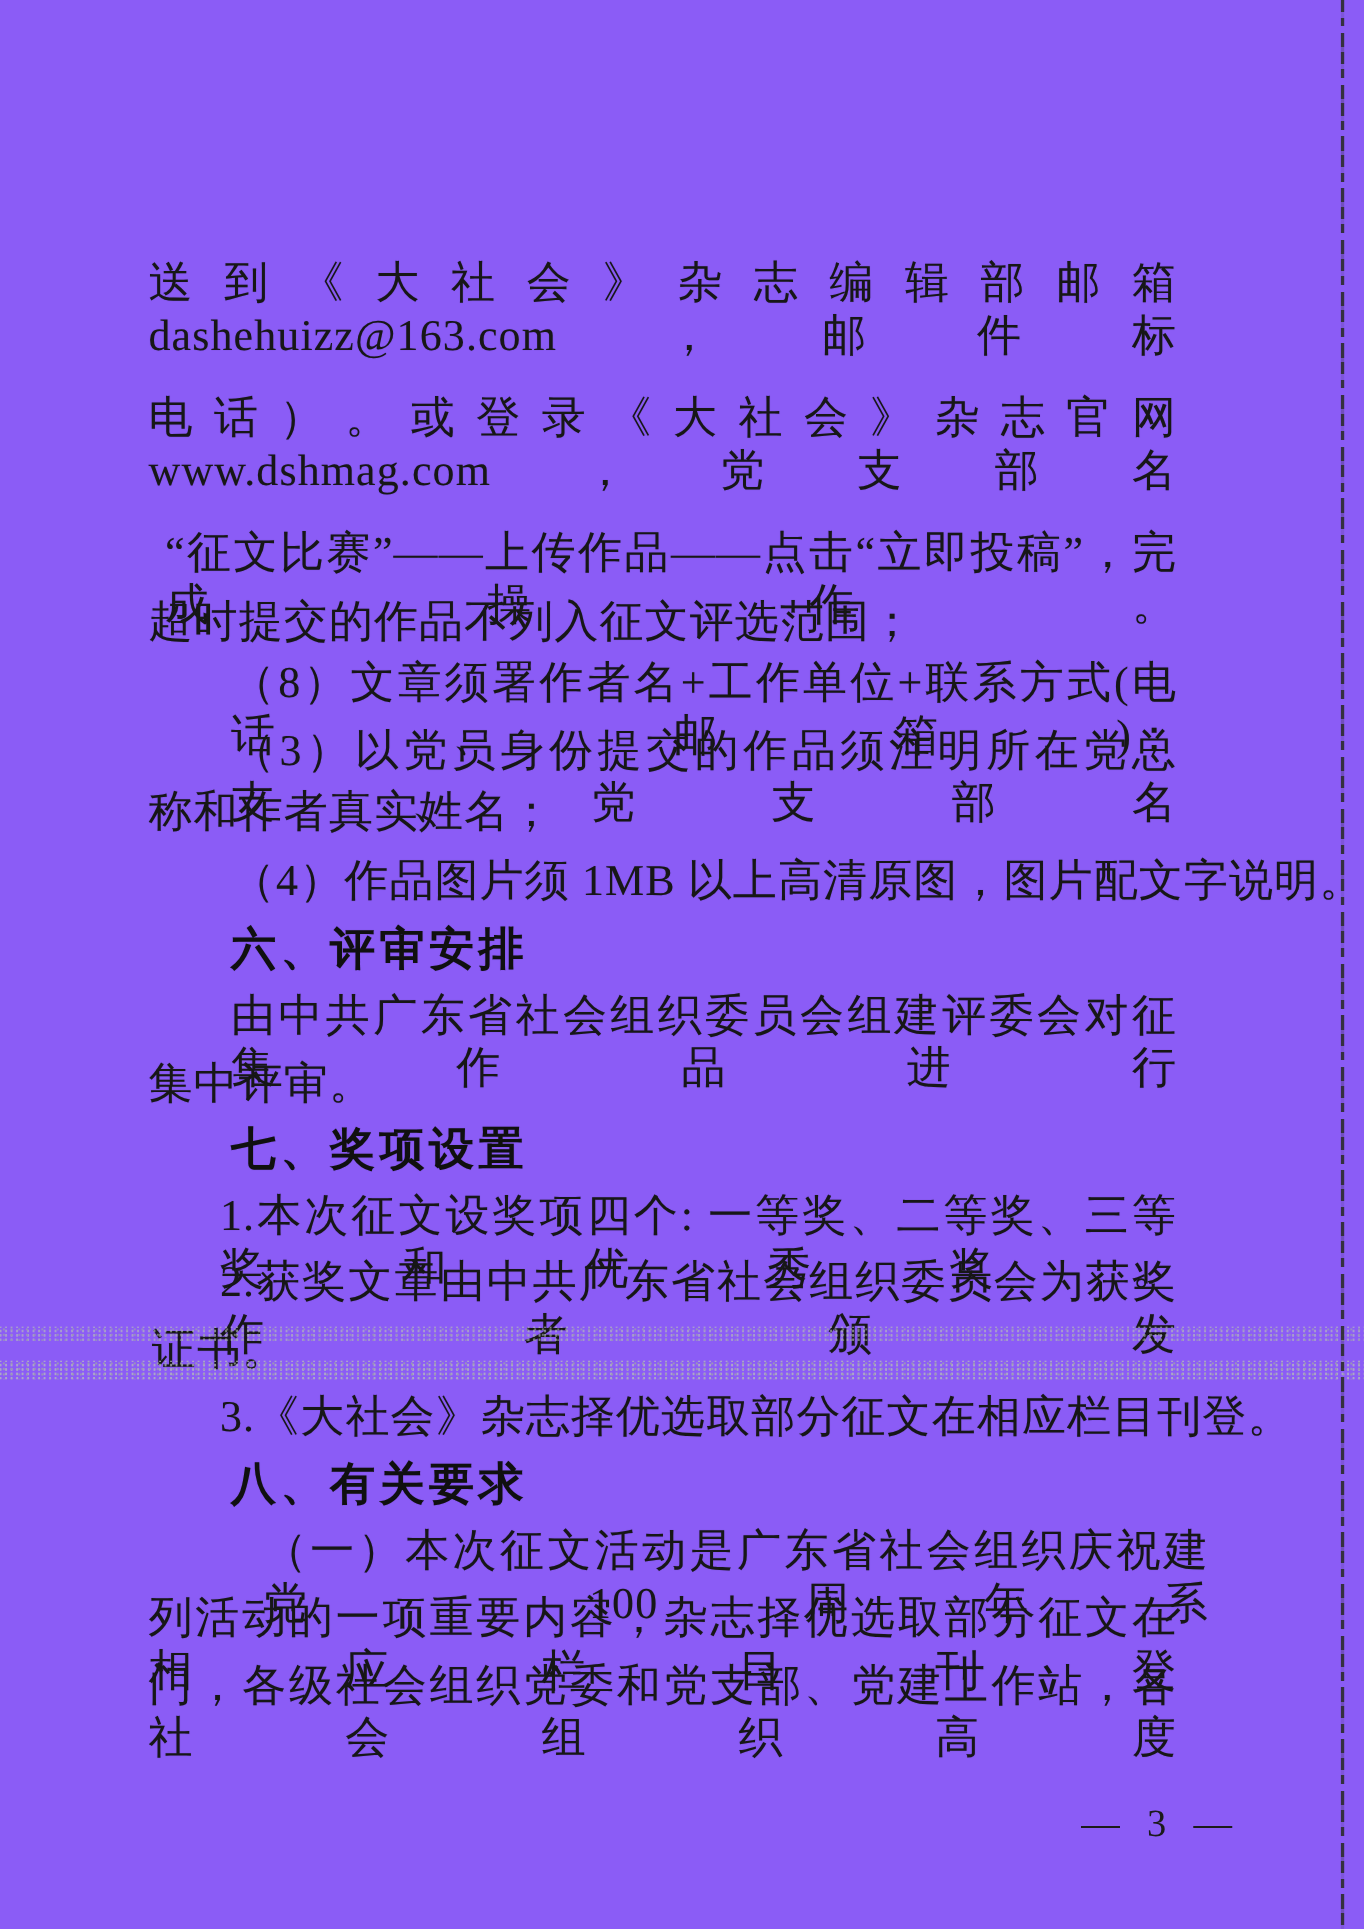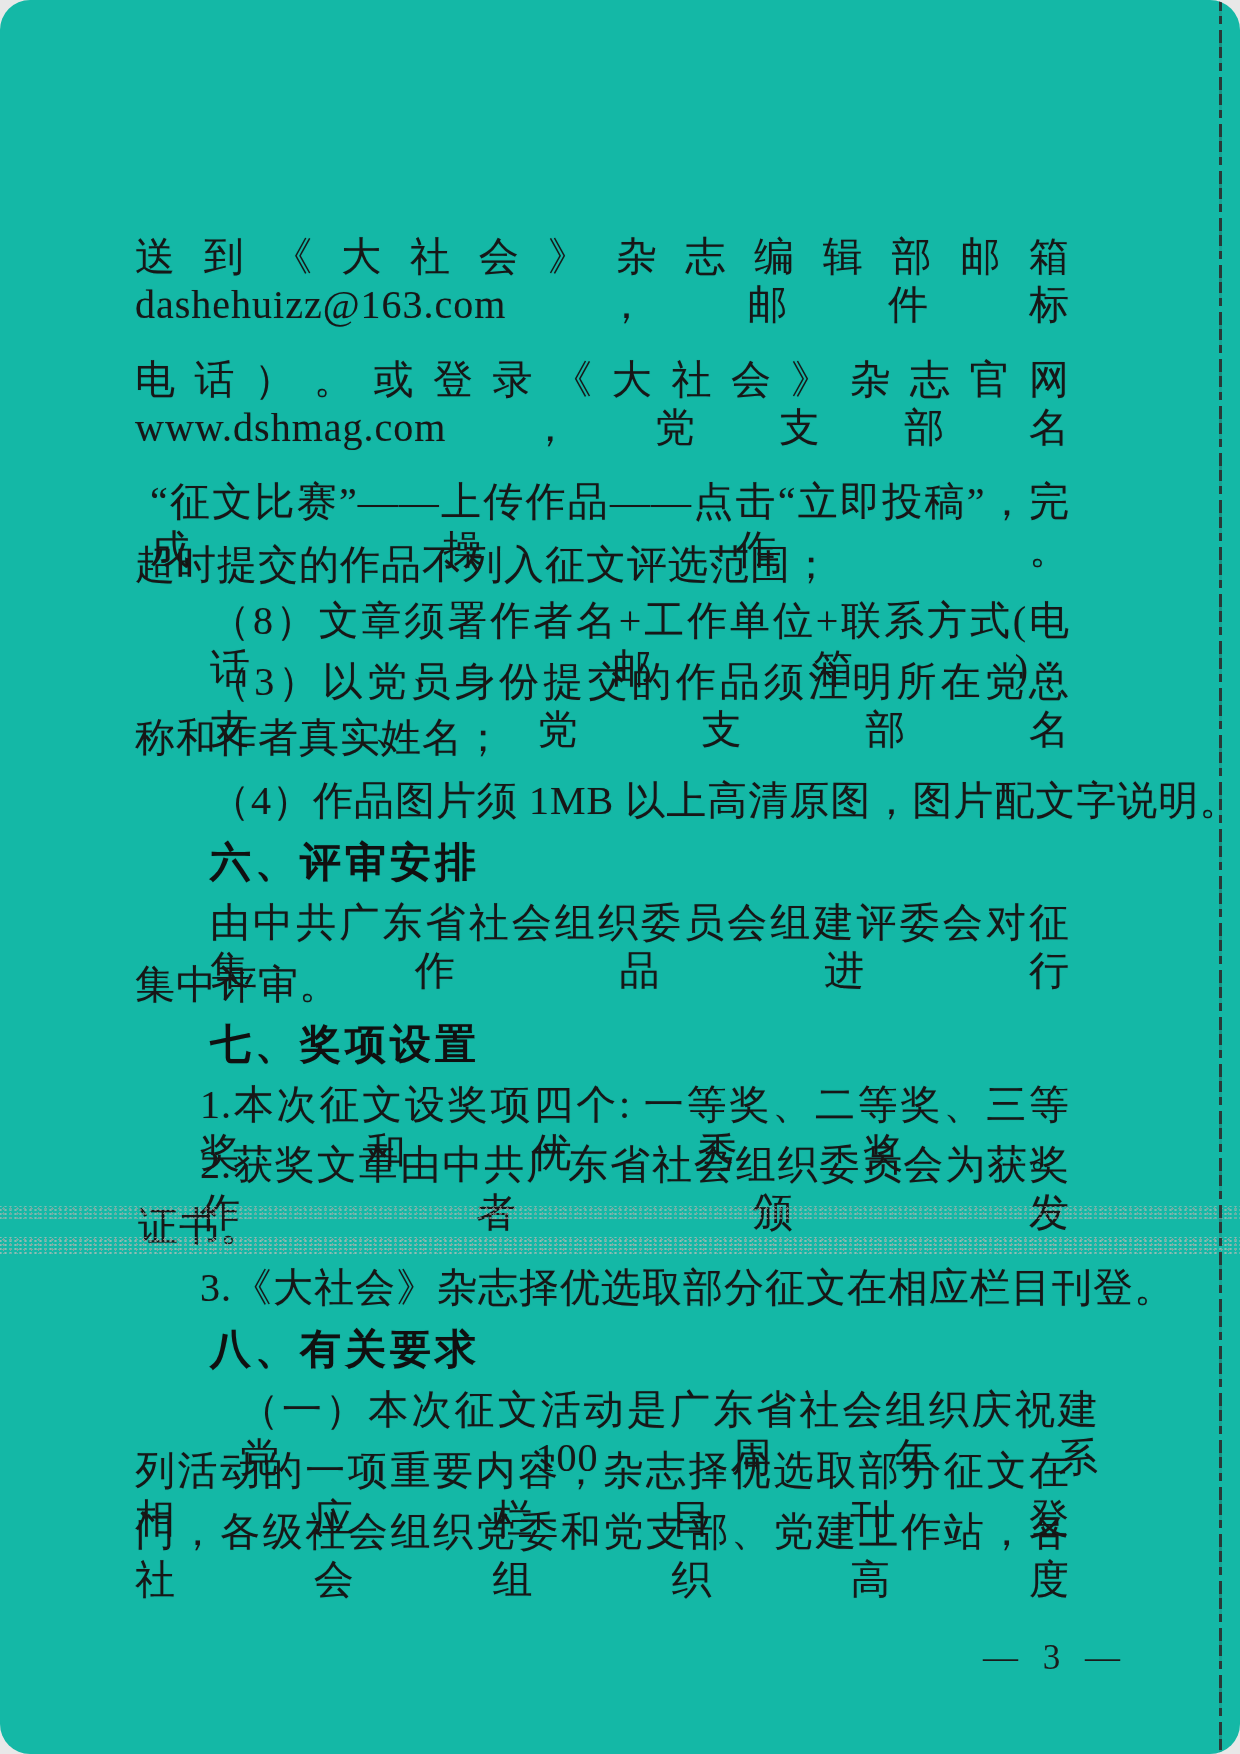--- a/index.html
+++ b/index.html
@@ -5,23 +5,22 @@
   html, body {
     margin: 0;
     padding: 0;
     background: #e8e8e8;
   }
   .page {
     position: relative;
     width: 1240px;
     height: 1754px;
     margin: 0 auto;
-    background: #14b8a6;
+    background: #8b5cf6;
     overflow: hidden;
-    border-radius: 30px;
   }
   .line {
     position: absolute;
     font-family: "Liberation Serif", "DejaVu Serif", serif;
     font-size: 40px;
     line-height: 48px;
     color: #171717;
     letter-spacing: 1px;
     white-space: nowrap;
     text-shadow: 0 0 1px rgba(0,0,0,0.25);

